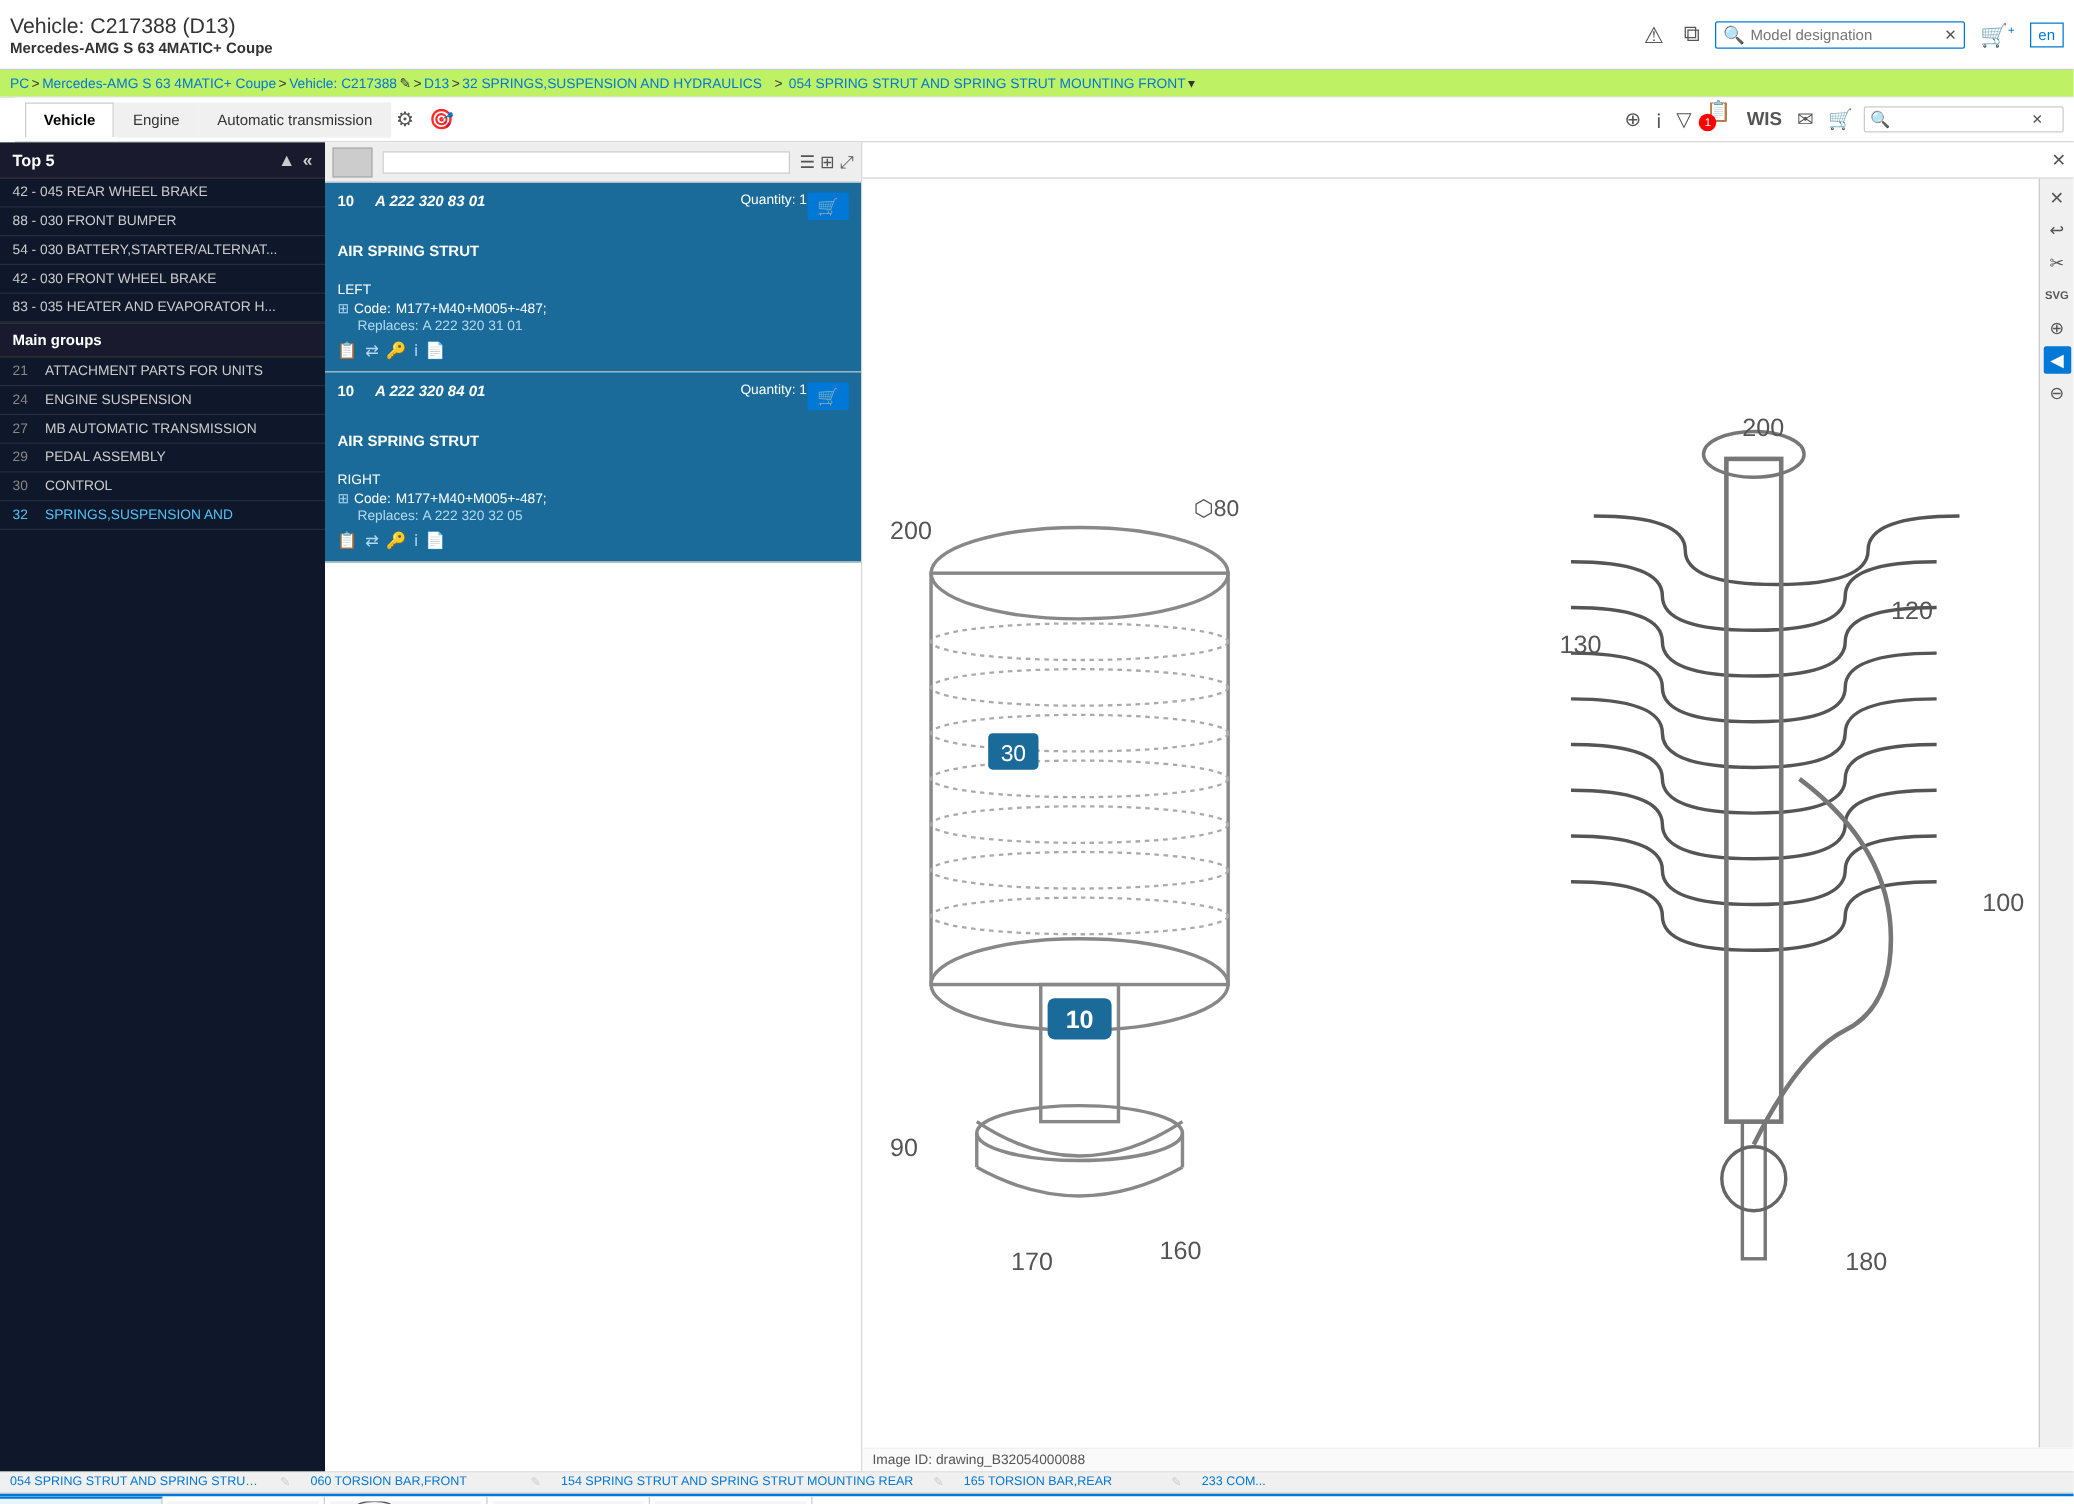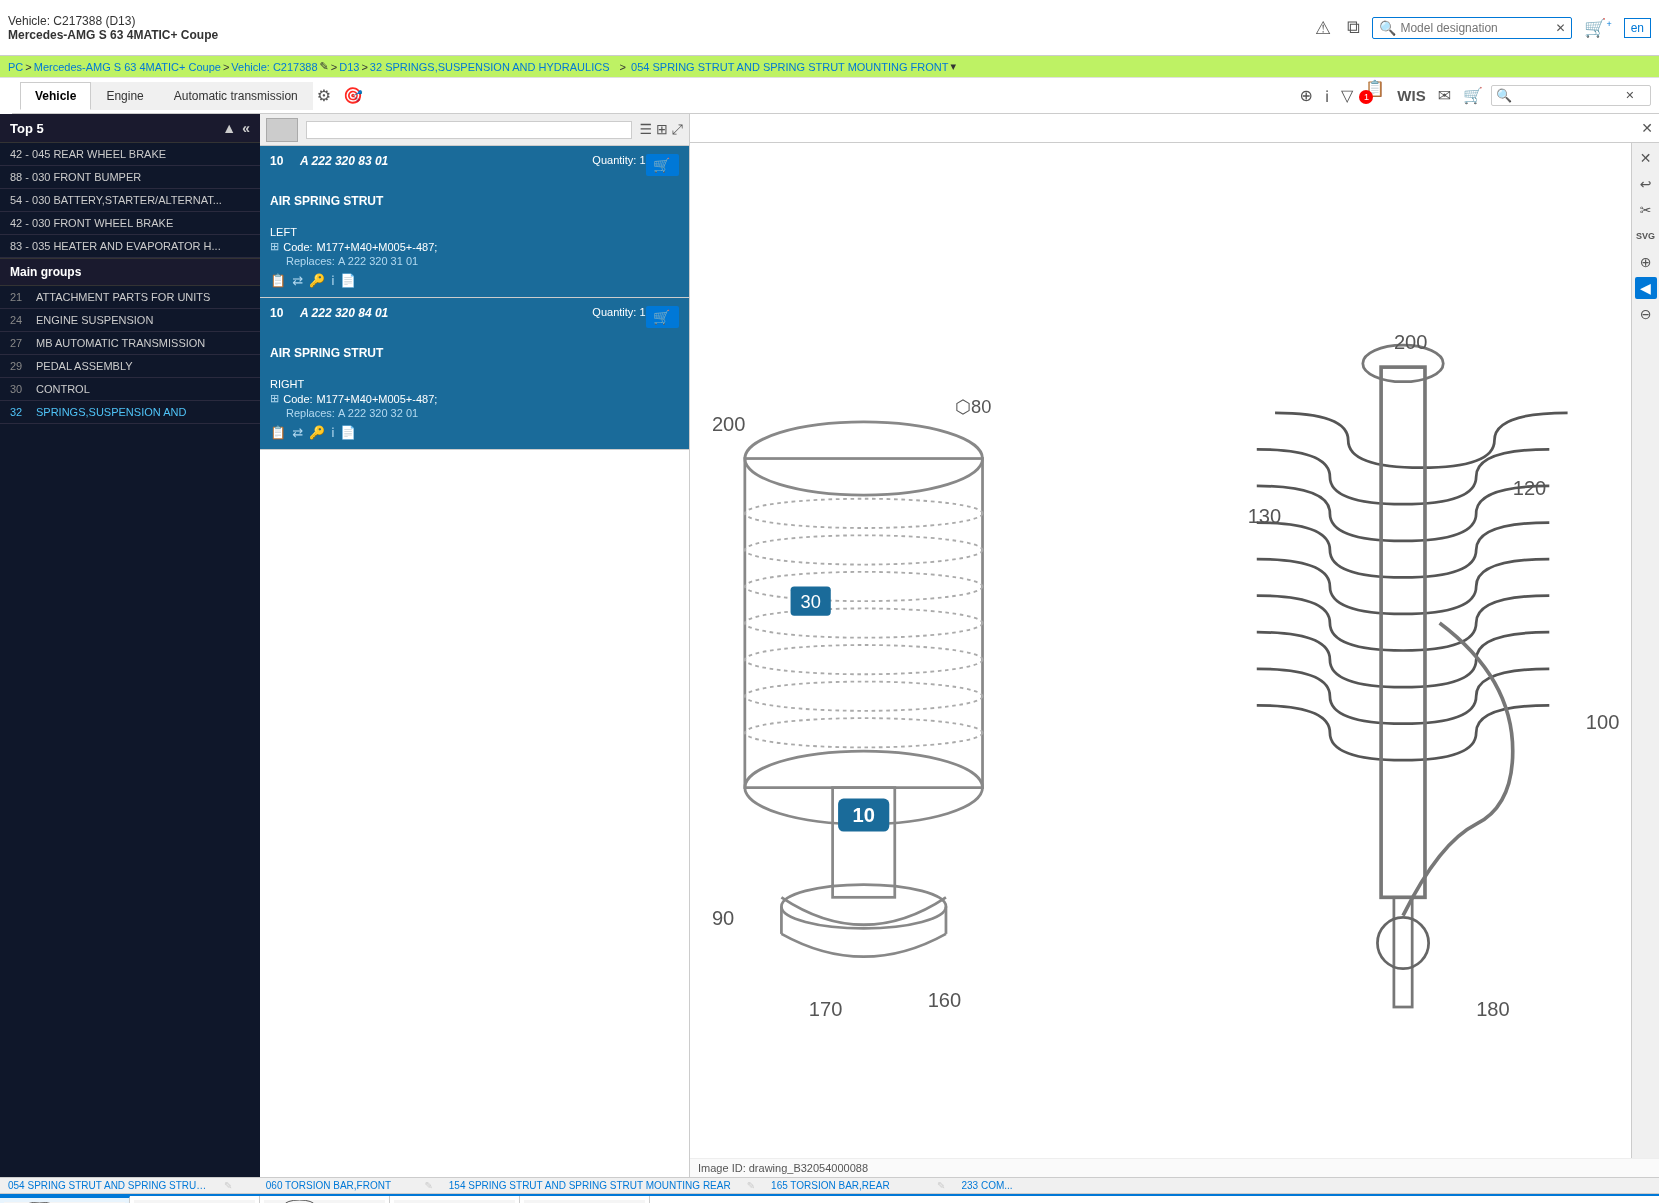--- a/index.html
+++ b/index.html
@@ -9,21 +9,21 @@
     .header {
       display: flex;
       align-items: center;
       justify-content: space-between;
       padding: 4px 8px;
       background: #fff;
       border-bottom: 1px solid #ccc;
       height: 56px;
     }
     .header-left { display: flex; flex-direction: column; }
-    .header-vehicle { font-size: 12px; color: #333; }
+    .header-vehicle { font-size: 17px; color: #333; }
     .header-model { font-size: 12px; font-weight: bold; color: #333; }
     .header-right { display: flex; align-items: center; gap: 8px; }
     .header-icon-btn {
       cursor: pointer;
       padding: 4px;
       font-size: 18px;
       color: #555;
     }
     .search-box-header {
       display: flex;
@@ -503,21 +503,21 @@
           <button class="cart-add-btn">🛒</button>
         </div>
         <div class="part-name">AIR SPRING STRUT</div>
         <div class="part-sub">RIGHT</div>
         <div class="part-code-line">
           <span class="table-icon">⊞</span>
           <span>Code:</span>
           <span>M177+M40+M005+-487;</span>
         </div>
         <div class="part-replaces">
-          <span>Replaces:</span>&nbsp;<span>A 222 320 32 01</span>
+          <span>Replaces:</span>&nbsp;<span>A 222 320 32 05</span>
         </div>
         <div class="part-icons-row">
           <span class="part-icon-btn">📋</span>
           <span class="part-icon-btn">⇄</span>
           <span class="part-icon-btn">🔑</span>
           <span class="part-icon-btn">ℹ</span>
           <span class="part-icon-btn">📄</span>
         </div>
       </div>
     </div>
@@ -614,21 +614,21 @@
       <span>Image ID:</span>
       <span>drawing_B32054000088</span>
     </div>
   </div>
 </div>
 
 <div style="border-top:1px solid #ccc;background:#fff;">
   <div style="font-size:10px;color:#0078d7;padding:2px 8px;background:#f0f0f0;border-bottom:1px solid #ccc;display:flex;gap:16px;">
     <span style="min-width:200px;max-width:200px;overflow:hidden;text-overflow:ellipsis;white-space:nowrap;">054 SPRING STRUT AND SPRING STRUT MOUNTING FRONT</span>
     <span style="color:#ccc;">✎</span>
-    <span style="min-width:160px;overflow:hidden;text-overflow:ellipsis;white-space:nowrap;text-align:center;">060 TORSION BAR,FRONT</span>
+    <span style="min-width:160px;overflow:hidden;text-overflow:ellipsis;white-space:nowrap;">060 TORSION BAR,FRONT</span>
     <span style="color:#ccc;">✎</span>
     <span style="min-width:200px;overflow:hidden;text-overflow:ellipsis;white-space:nowrap;">154 SPRING STRUT AND SPRING STRUT MOUNTING REAR</span>
     <span style="color:#ccc;">✎</span>
     <span style="min-width:150px;overflow:hidden;text-overflow:ellipsis;white-space:nowrap;">165 TORSION BAR,REAR</span>
     <span style="color:#ccc;">✎</span>
     <span style="min-width:80px;overflow:hidden;text-overflow:ellipsis;white-space:nowrap;">233 COM...</span>
   </div>
   <div class="thumbnails-bar">
 
     <div class="thumbnail-item active">

